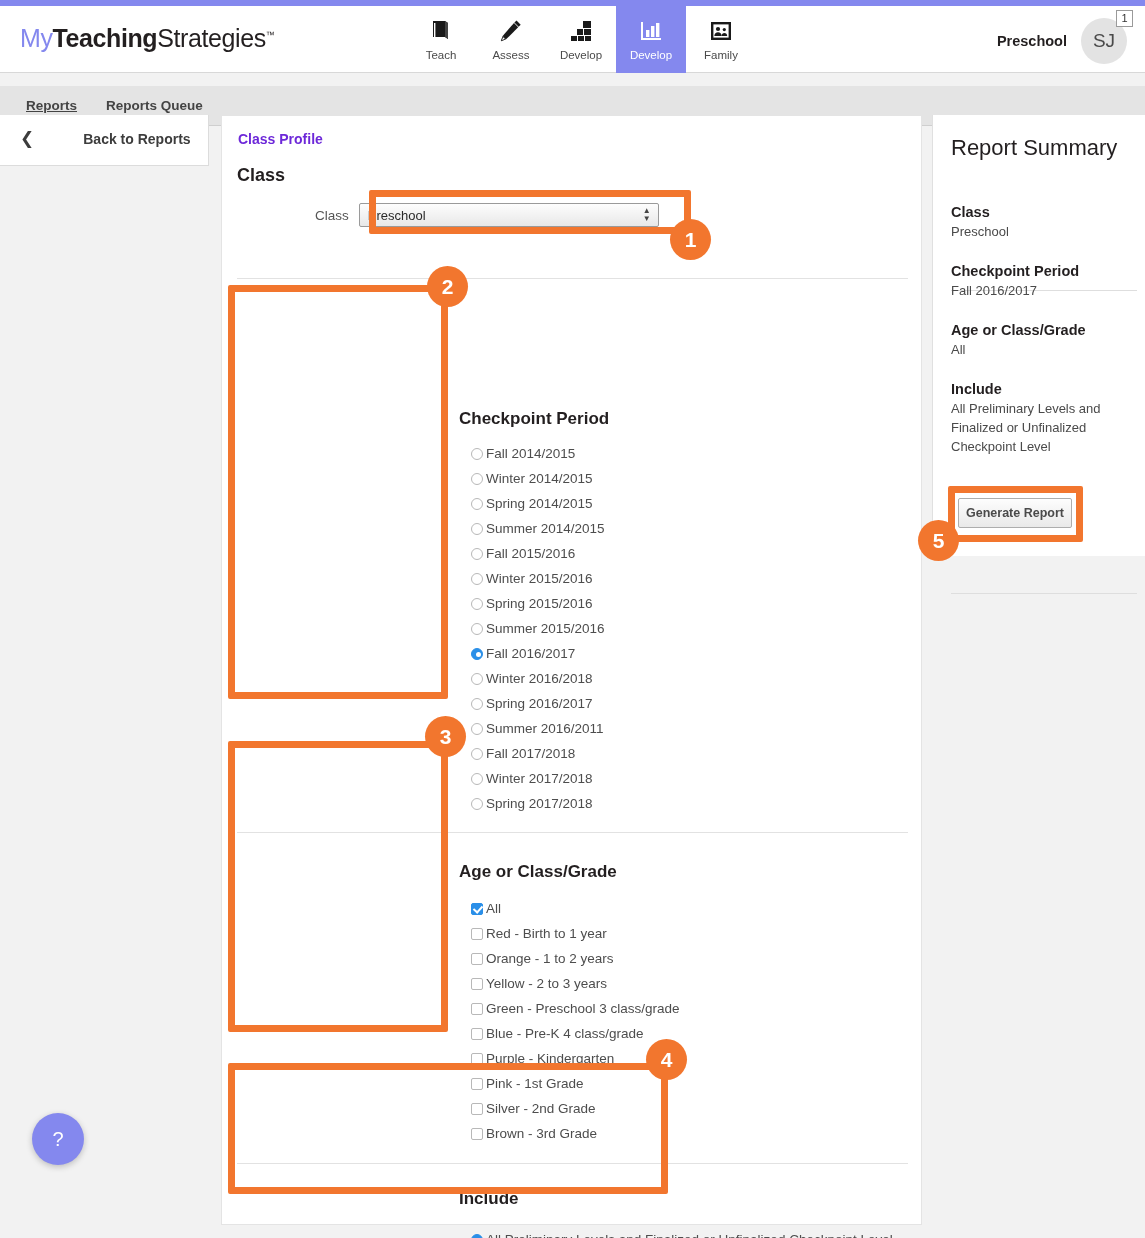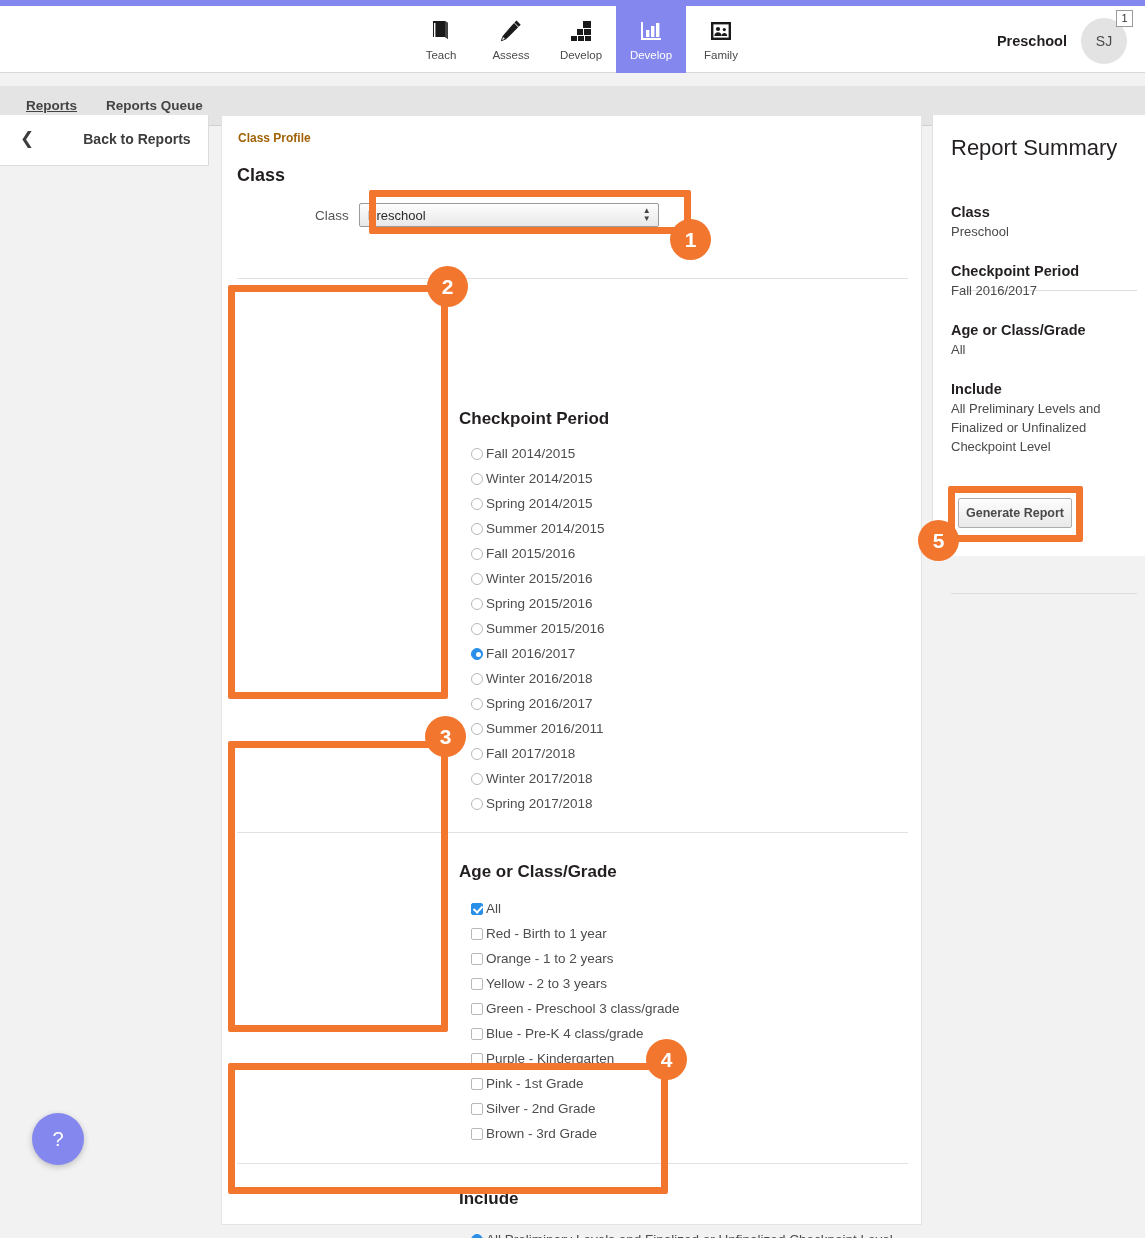--- a/index.html
+++ b/index.html
@@ -58,21 +58,21 @@
     display: flex; align-items: center; gap: 14px;
   }
   .school-name {
     font-size: 14.5px; font-weight: bold; color: #231f20;
   }
   .avatar-wrap { position: relative; }
   .avatar {
     width: 46px; height: 46px; border-radius: 50%;
     background: #e3e3e3;
     display: flex; align-items: center; justify-content: center;
-    font-size: 14px; color: #4a4a4a; font-weight: 500;
+    font-size: 19px; color: #4a4a4a; font-weight: 500;
   }
   .avatar-badge {
     position: absolute; right: -6px; top: -8px;
     min-width: 17px; height: 17px; padding: 0 3px;
     border: 1px solid #9a9a9a; background: #ffffff;
     font-size: 11px; color: #333; line-height: 15px;
     text-align: center;
   }
 
   
@@ -108,21 +108,21 @@
 
   
   .main-panel {
     position: absolute; left: 221px; top: 115px;
     width: 701px; height: 1110px;
     background: #ffffff;
     border: 1px solid #e4e4e4;
   }
   .panel-title {
     position: absolute; left: 16px; top: 15px;
-    font-size: 12px; font-weight: bold; color: #a16207;
+    font-size: 14px; font-weight: bold; color: #6d28d9;
   }
   .section-h {
     font-size: 18px; font-weight: bold; color: #231f20;
   }
   #class-heading { position: absolute; left: 15px; top: 49px; }
 
   .class-row {
     position: absolute; left: 93px; top: 87px;
     display: flex; align-items: center; gap: 10px;
   }
@@ -270,20 +270,23 @@
     box-shadow: 0 2px 6px rgba(0,0,0,0.22);
     cursor: pointer;
   }
 </style>
 </head>
 <body>
 
 <div class="purple-strip"></div>
 
 <div class="header">
+  <div class="logo">
+    <span class="my">My</span><span class="teaching">Teaching</span><span class="strategies">Strategies</span><span class="tm">™</span>
+  </div>
 
   <nav class="nav">
     <div class="nav-item">
       <span class="nav-icon">
         <svg viewBox="0 0 26 26" width="26" height="26">
             <path d="M5 3h12l3 2v16l-3-2H5z" fill="#1a1a1a"></path>
             <path d="M17 3l3 2v16l-3-2z" fill="#444"></path>
             <rect x="6" y="5" width="1.4" height="14" fill="#fff"></rect>
           </svg>
       </span>

